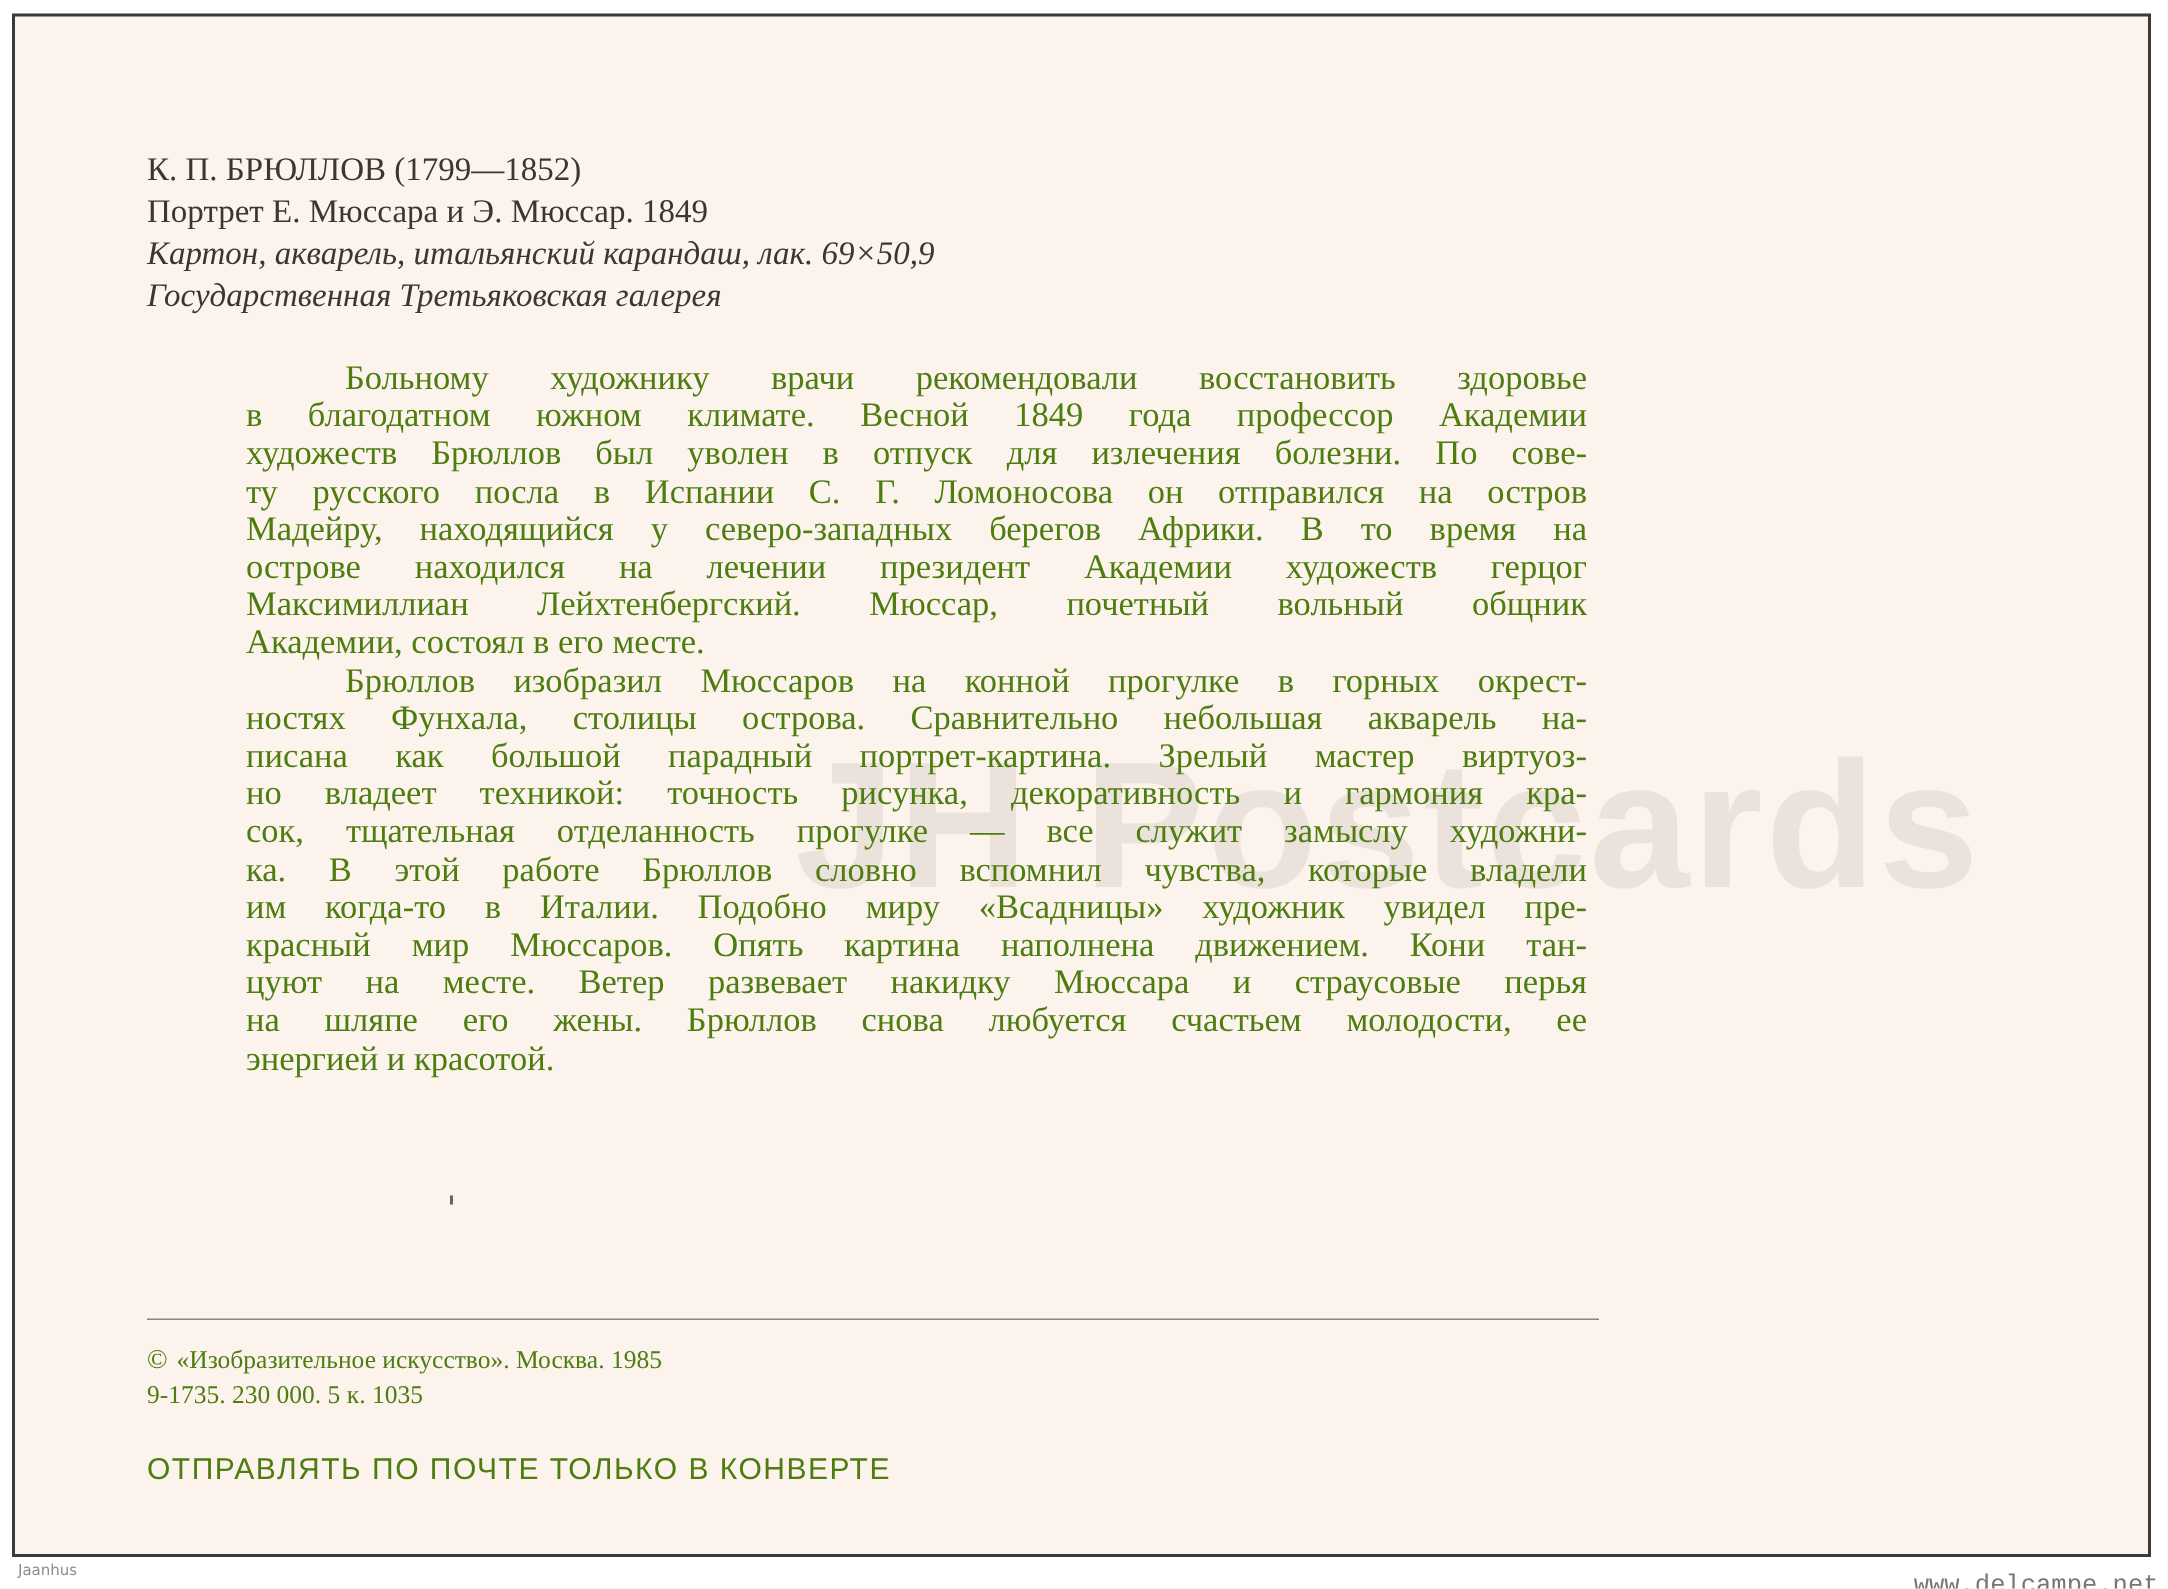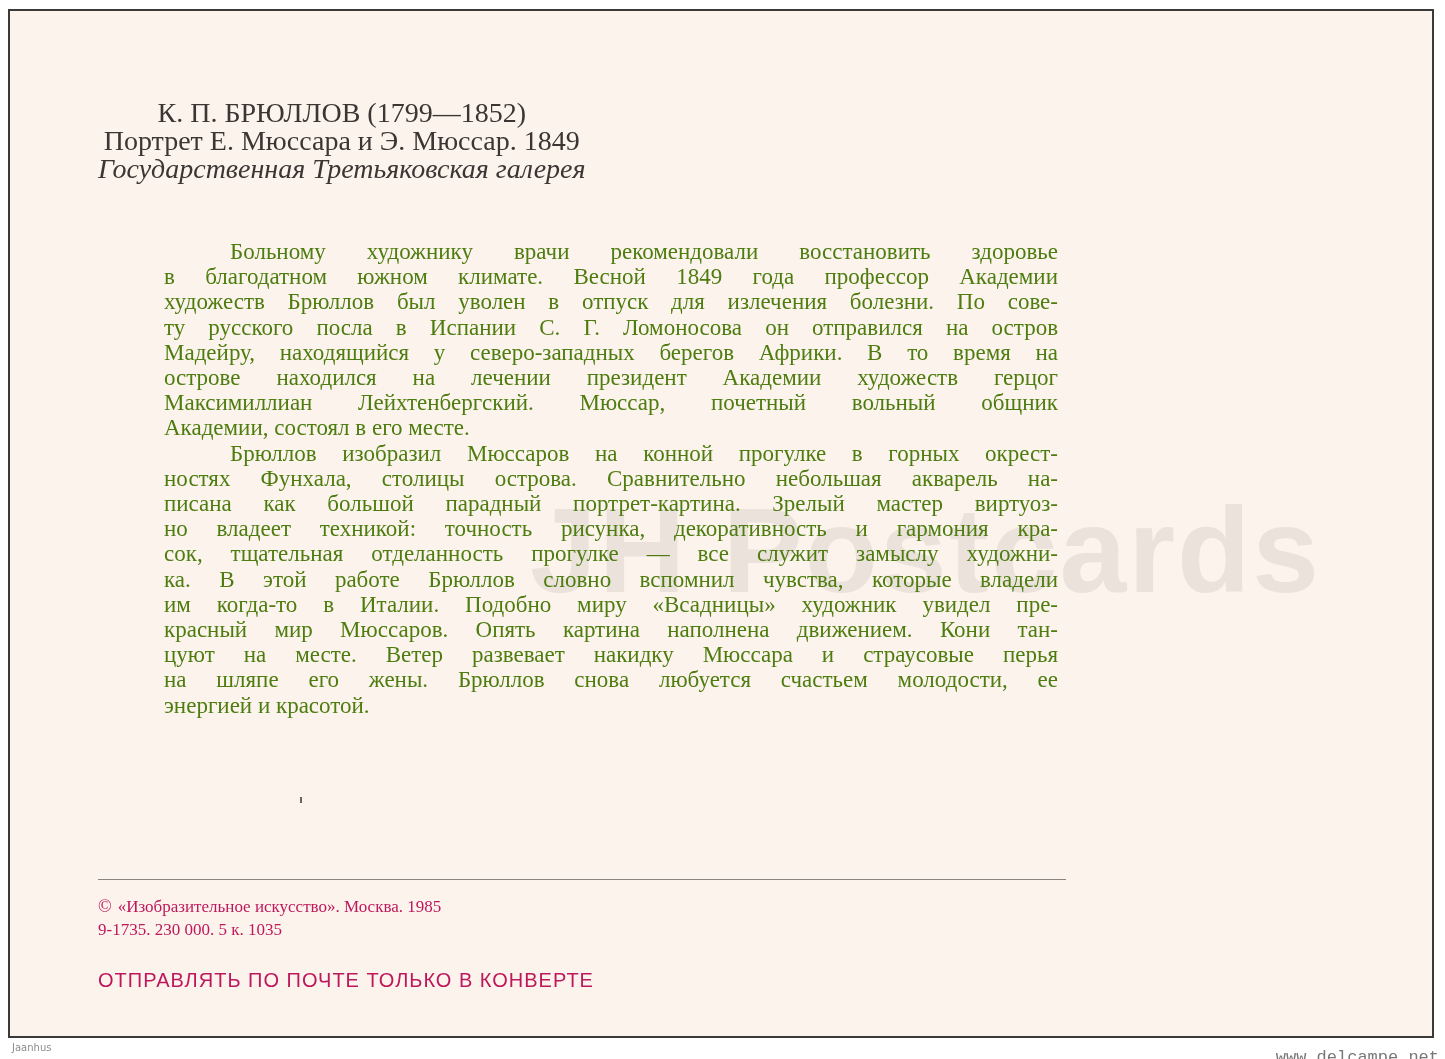--- a/index.html
+++ b/index.html
@@ -27,23 +27,22 @@
     color: rgba(200, 190, 185, 0.32);
     letter-spacing: 2px;
     white-space: nowrap;
     pointer-events: none;
     text-align: center;
   }
   .heading-block {
     position: absolute;
     left: 88px; top: 88px;
     color: #3b3633;
-    font-size: 28px;
+    font-size: 22px;
     line-height: 28px;
-    text-align: center;
   }
   .heading-block .line { white-space: nowrap; }
   .heading-block .italic { font-style: italic; }
   .body-text {
     position: absolute;
     left: 88px; top: 228px;
     width: 960px;
     color: #4d7c0f;
     font-family: "Liberation Serif", "DejaVu Serif", serif;
     font-size: 23px;
@@ -56,21 +55,21 @@
   .body-text .line.indent { padding-left: 66px; }
   .rule {
     position: absolute;
     left: 88px; top: 868px;
     width: 968px; height: 0;
     border-top: 1px solid #8a8480;
   }
   .imprint {
     position: absolute;
     left: 88px; top: 884px;
-    color: #be185d;
+    color: #4d7c0f;
     font-size: 17px;
     line-height: 23px;
   }
   .imprint .line { white-space: nowrap; }
   .imprint .caps { font-family: "Liberation Sans", "DejaVu Sans", sans-serif; font-size: 20px; letter-spacing: 1px; margin-top: 28px; }
   .copyright-icon { font-size: 18px; margin-right: 6px; }
   .footer-left {
     position: absolute;
     left: 12px; top: 1042px;
     font-family: "DejaVu Sans", sans-serif;
@@ -96,20 +95,21 @@
 
 <div class="card">
   <div class="watermark">JH Postcards</div>
 
   <div class="heading-block">
     <div class="line">
       <span>К. П. БРЮЛЛОВ</span>
       <span>(1799—1852)</span>
     </div>
     <div class="line">Портрет Е. Мюссара и Э. Мюссар. 1849</div>
+    <div class="line italic">Картон, акварель, итальянский карандаш, лак. 69×50,9</div>
     <div class="line italic">Государственная Третьяковская галерея</div>
   </div>
 
   <div class="body-text">
     <div class="para">
       <span class="line indent">Больному художнику врачи рекомендовали восстановить здоровье</span>
       <span class="line">в благодатном южном климате. Весной 1849 года профессор Академии</span>
       <span class="line">художеств Брюллов был уволен в отпуск для излечения болезни. По сове-</span>
       <span class="line">ту русского посла в Испании С. Г.  Ломоносова он отправился на остров</span>
       <span class="line">Мадейру, находящийся у северо-западных берегов Африки. В то время на</span>

